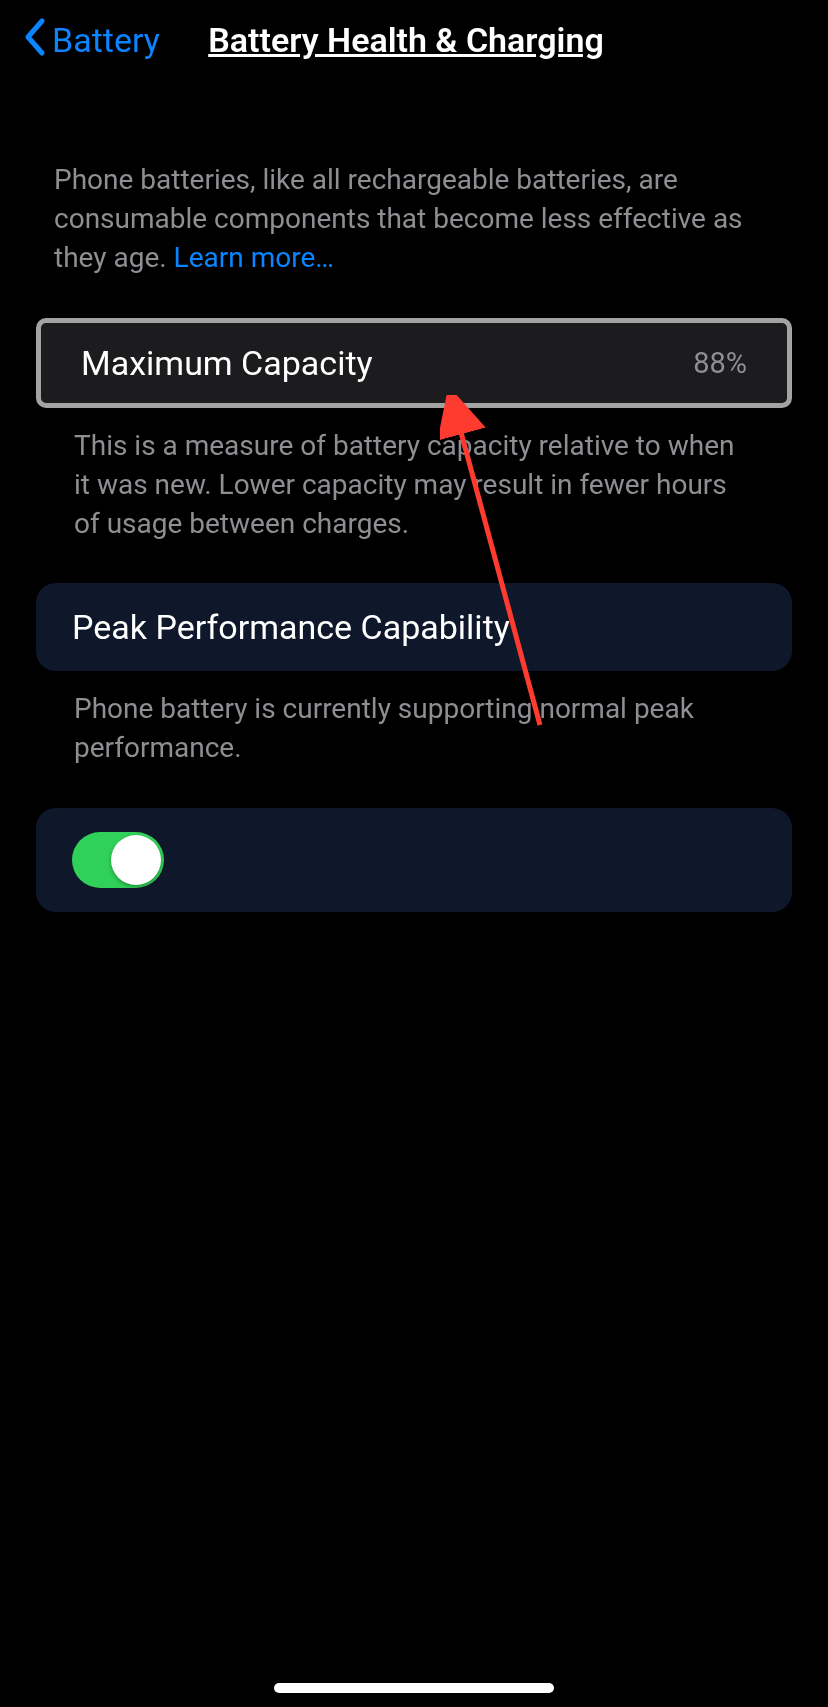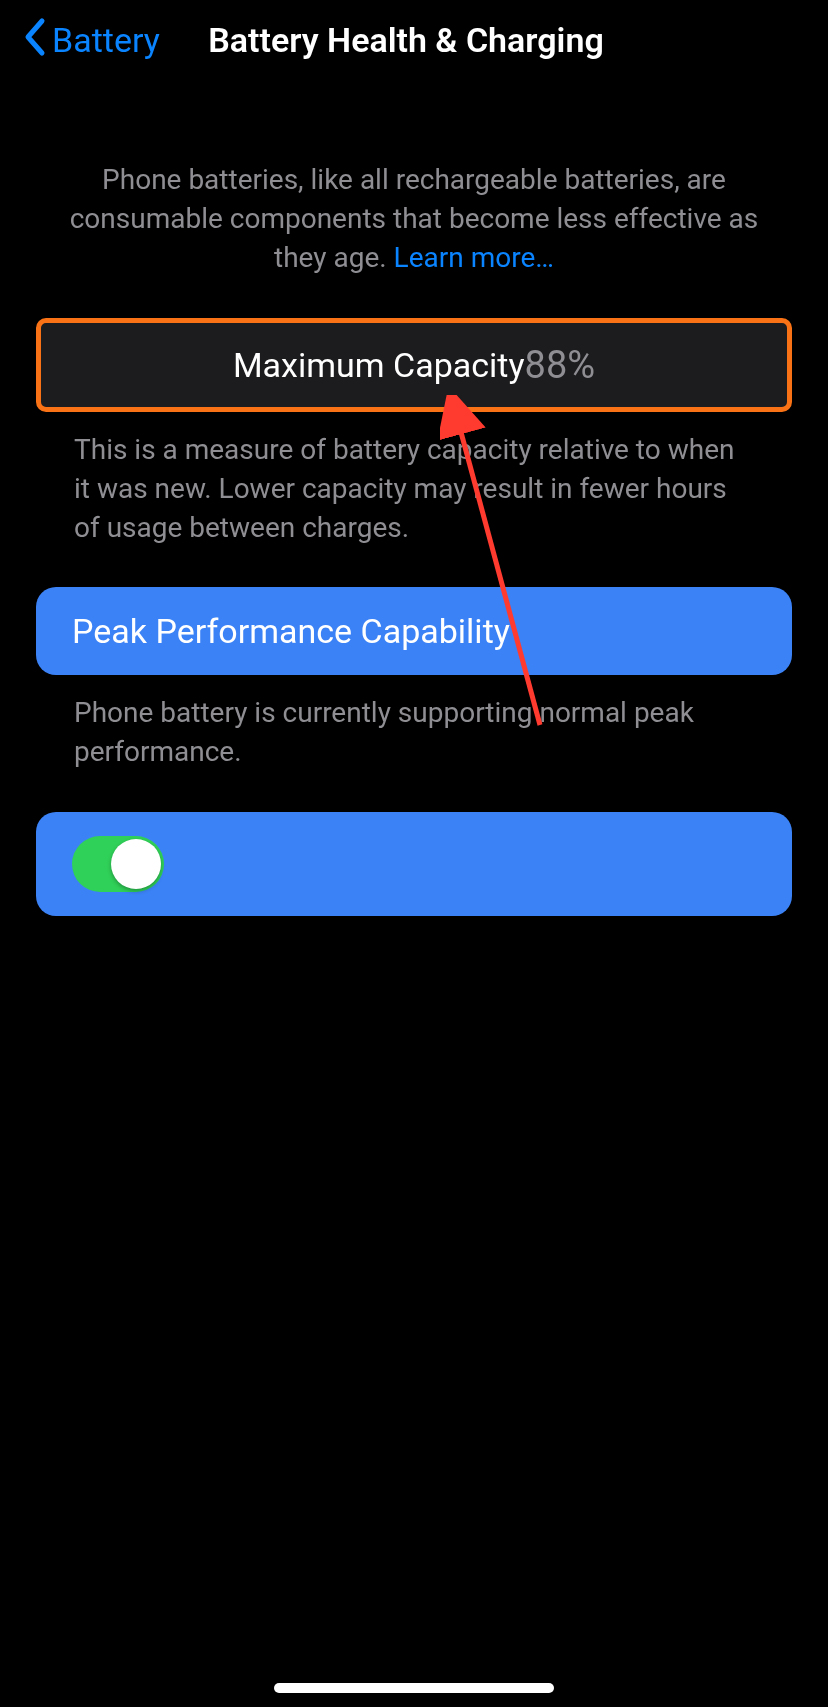--- a/index.html
+++ b/index.html
@@ -15,20 +15,21 @@
       height: 1707px;
       position: relative;
       overflow: hidden;
     }
     .nav-bar {
       display: flex;
       align-items: center;
       padding: 20px 32px 20px 16px;
       position: relative;
       height: 80px;
+      text-decoration: underline;
     }
     .back-button {
       display: flex;
       align-items: center;
       color: #0a84ff;
       font-size: 34px;
       gap: 6px;
       position: absolute;
       left: 22px;
     }
@@ -49,54 +50,53 @@
       width: 100%;
     }
     .content {
       padding: 80px 0 0 0;
     }
     .intro-text {
       color: #8e8e93;
       font-size: 28px;
       line-height: 1.4;
       padding: 0 54px 40px 54px;
-      text-align: center;
     }
     .learn-more {
       color: #0a84ff;
     }
     .row-group {
       margin: 0 36px 0 36px;
     }
     .row {
-      background: #3b82f6;
+      background: #0f172a;
       border-radius: 20px;
       padding: 24px 36px;
       display: flex;
       align-items: center;
       justify-content: space-between;
       min-height: 82px;
     }
     .row-highlighted {
-      border: 5px solid #f97316;
+      border: 5px solid #a3a3a3;
       border-radius: 10px;
       margin: 0 36px 0 36px;
       background: #1c1c1e;
       padding: 20px 40px;
       display: flex;
       align-items: center;
-      justify-content: center;
+      justify-content: space-between;
     }
     .row-label {
       font-size: 34px;
       color: #fff;
       font-weight: 400;
     }
     .row-value {
-      font-size: 38px;
+      font-size: 29px;
       color: #8e8e93;
     }
     .footer-text {
       color: #8e8e93;
       font-size: 28px;
       line-height: 1.4;
       padding: 18px 74px 40px 74px;
     }
     .toggle {
       width: 92px;

